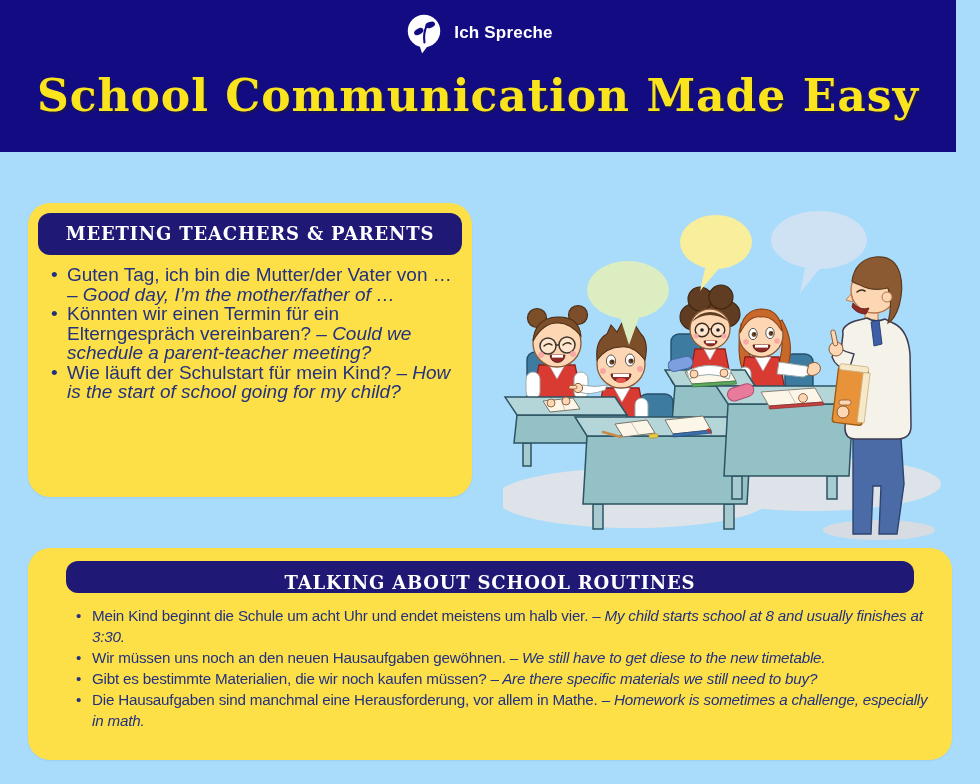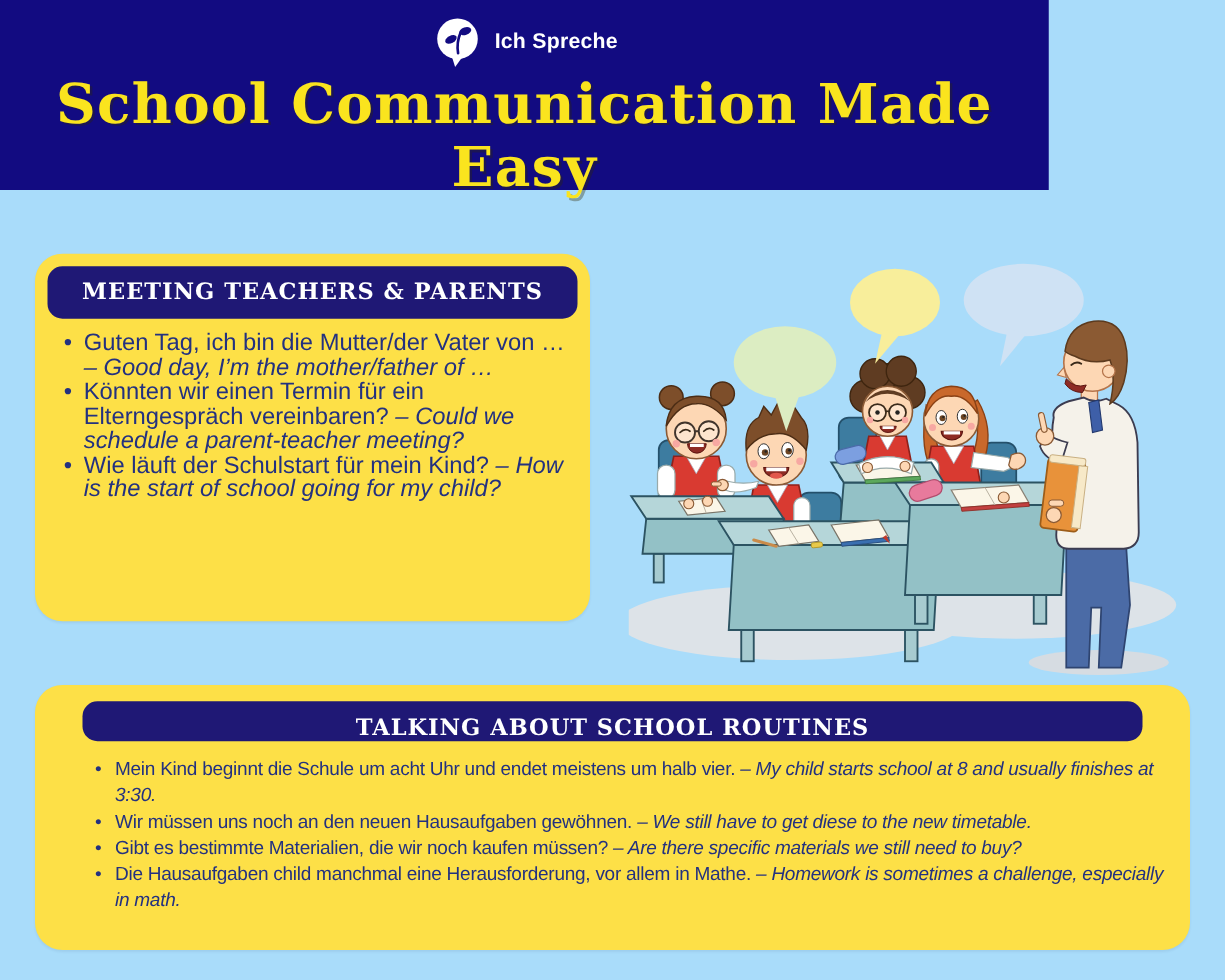--- a/index.html
+++ b/index.html
@@ -3,31 +3,31 @@
 <meta charset="utf-8">
 <style>
   html,body { margin:0; padding:0; }
   .page {
     position:relative; width:980px; height:784px; overflow:hidden;
     background:var(--bg, #A9DCFA);
     font-family:"Liberation Sans", sans-serif;
   }
   
   .band {
-    position:absolute; left:0; top:0; width:839px; height:152px;
+    position:absolute; left:0; top:0; width:956px; height:152px;
     background:var(--band, #120B81);
   }
   .logo {
     position:absolute; left:0; top:12px; width:100%;
     display:flex; justify-content:center; align-items:center; gap:9px;
   }
   .logo-icon { width:42px; height:42px; display:block; }
   .logo-text { color:#ffffff; font-weight:bold; font-size:17px; letter-spacing:.2px; }
   .title {
-    position:absolute; top:58px; left:0; width:100%; margin:0;
+    position:absolute; top:70px; left:0; width:100%; margin:0;
     text-align:center;
     font-family:"DejaVu Serif", serif; font-weight:bold;
     font-size:44px; letter-spacing:1px;
     color:var(--yellow, #FAE41E);
     text-shadow:2px 2px 0 rgba(50,40,0,.35);
   }
   
   .card {
     position:absolute; background:#fde047; border-radius:22px;
     box-shadow:0 1px 2px rgba(30,50,90,.08);
@@ -276,17 +276,17 @@
   </svg>
 
   <section class="card card-routines">
     <div class="pill">
       <span>TALKING ABOUT SCHOOL ROUTINES</span>
     </div>
     <ul class="phrases">
         <li><span class="de">Mein Kind beginnt die Schule um acht Uhr und endet meistens um halb vier.</span><span class="sep"> – </span><span class="en">My child starts school at 8 and usually finishes at 3:30.</span></li>
         <li><span class="de">Wir müssen uns noch an den neuen Hausaufgaben gewöhnen.</span><span class="sep"> – </span><span class="en">We still have to get diese to the new timetable.</span></li>
         <li><span class="de">Gibt es bestimmte Materialien, die wir noch kaufen müssen?</span><span class="sep"> – </span><span class="en">Are there specific materials we still need to buy?</span></li>
-        <li><span class="de">Die Hausaufgaben child manchmal eine Herausforderung, vor allem in Mathe.</span><span class="sep"> – </span><span class="en">Homework is sometimes a challenge, especially in math.</span></li>
+        <li><span class="de">Die Hausaufgaben sind manchmal eine Herausforderung, vor allem in Mathe.</span><span class="sep"> – </span><span class="en">Homework is sometimes a challenge, especially in math.</span></li>
       </ul>
   </section>
 
 </div>
 
 </body></html>

